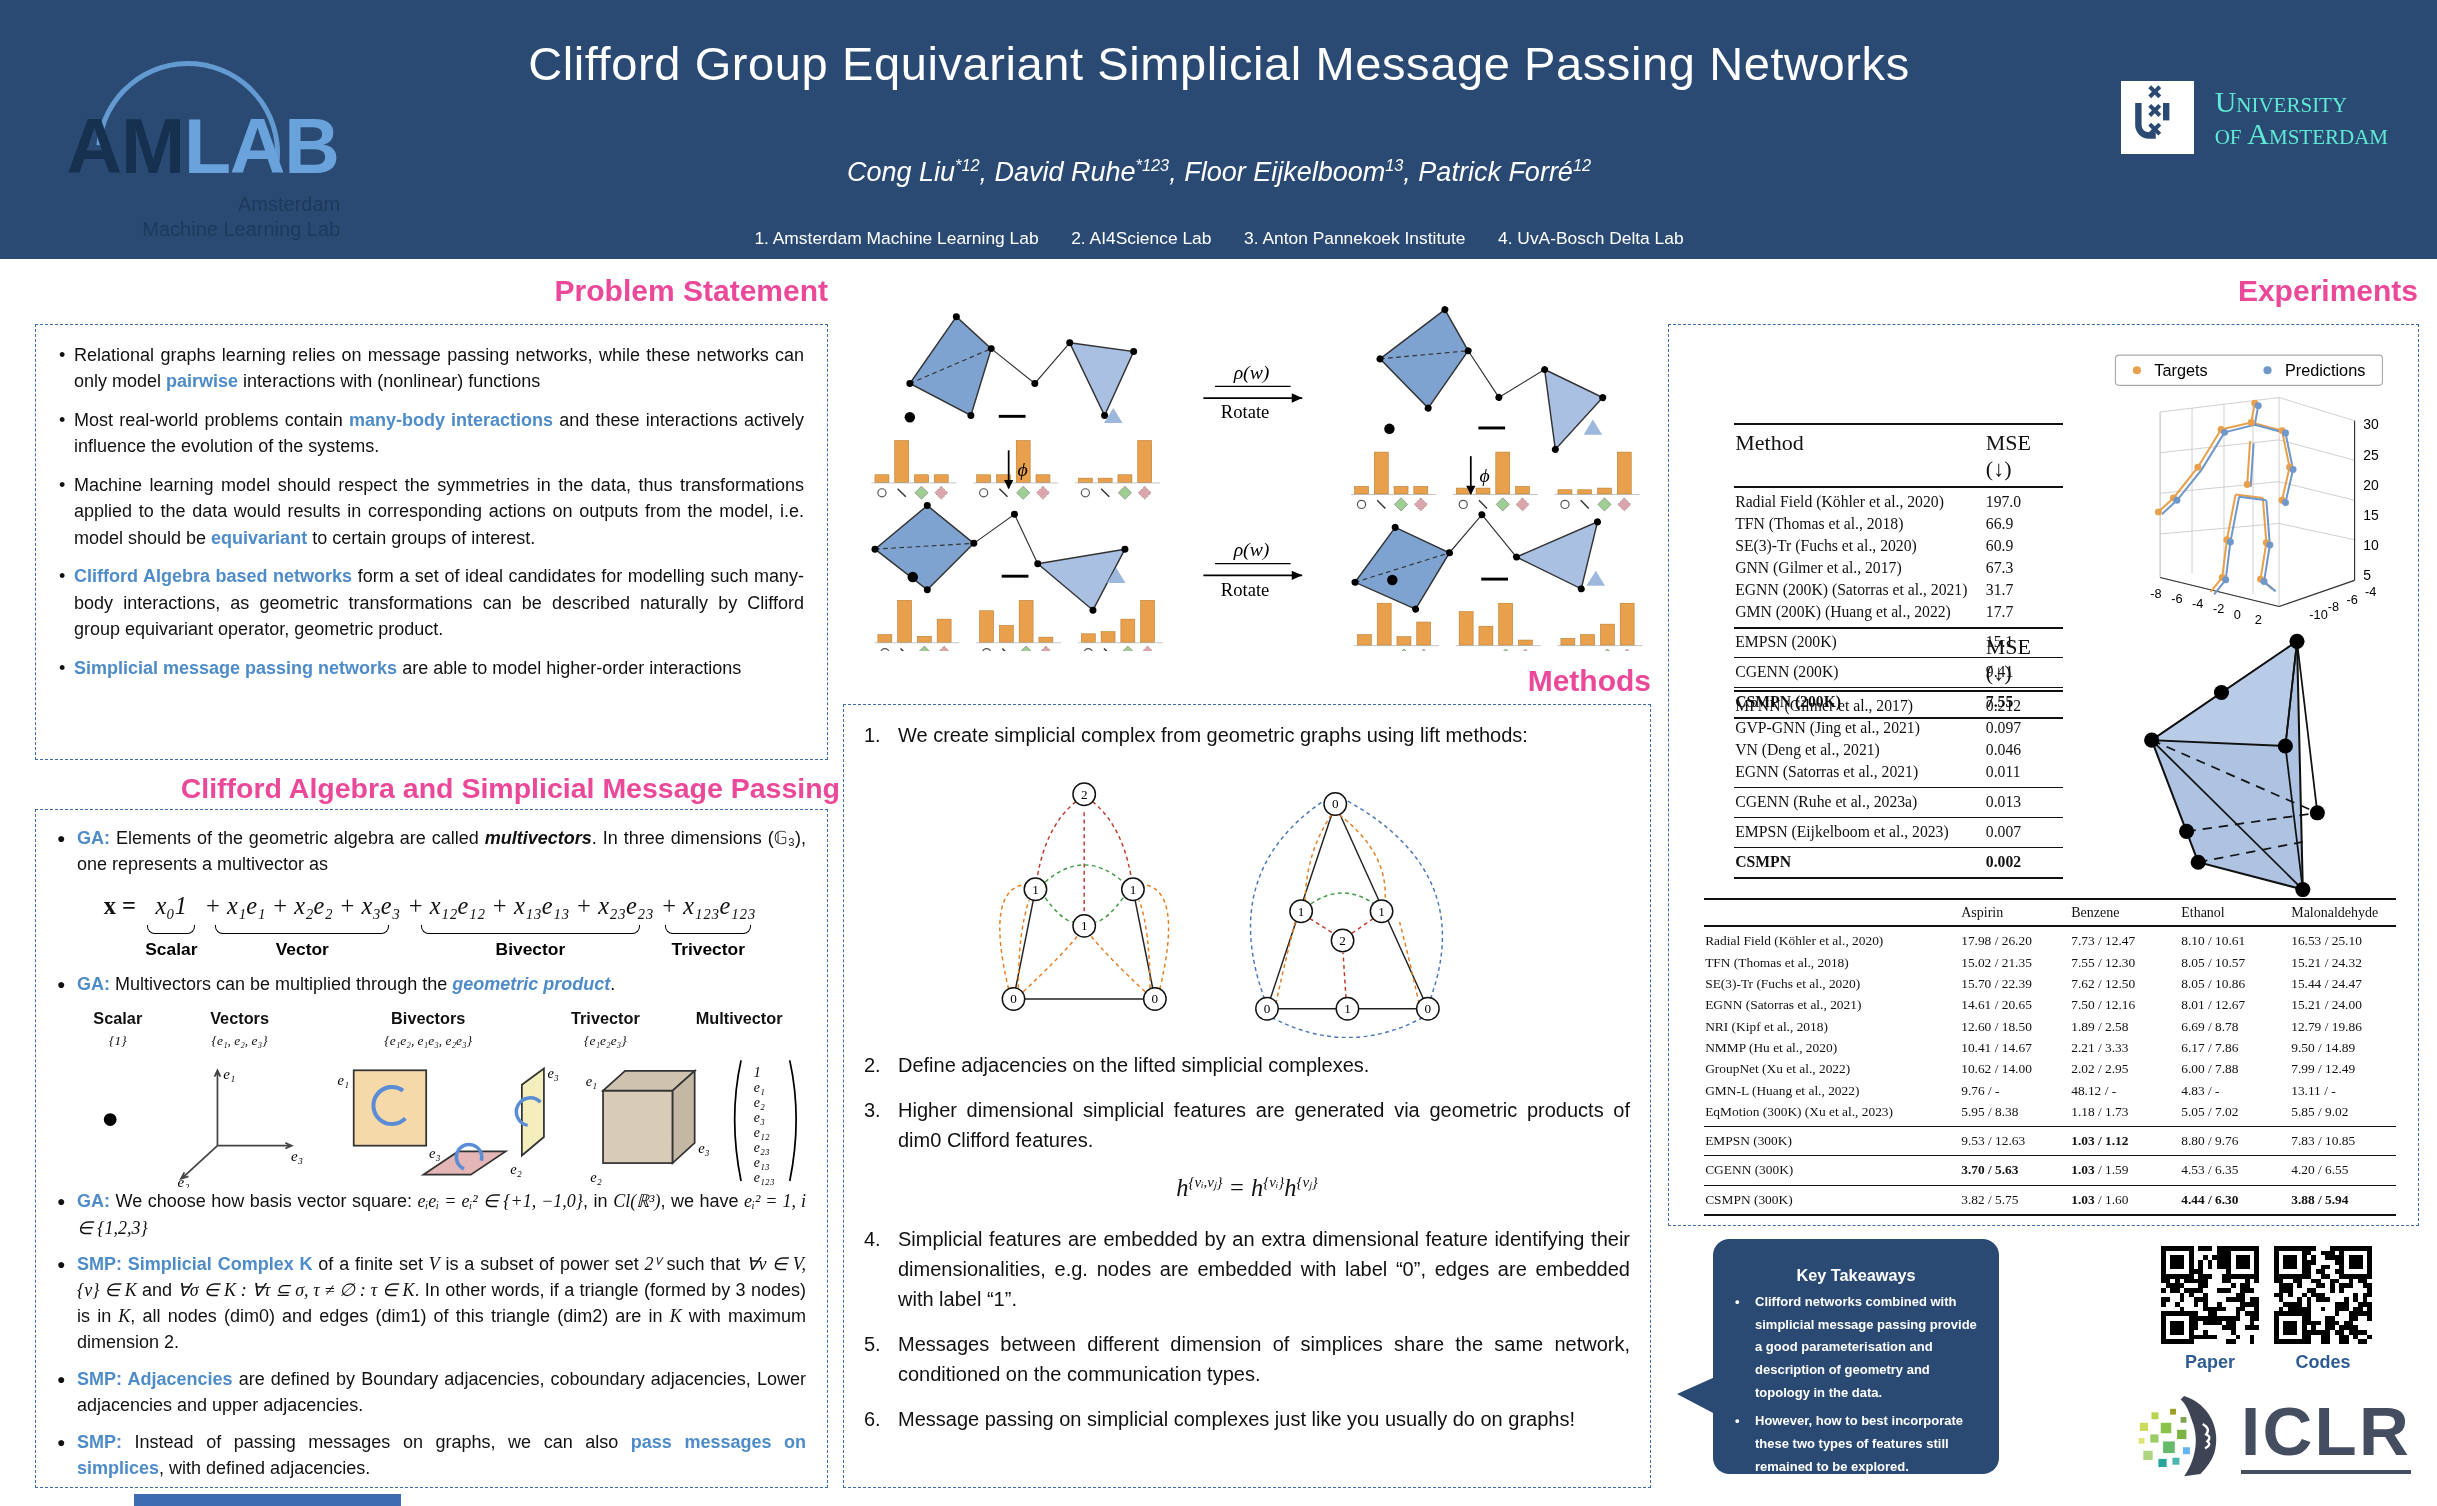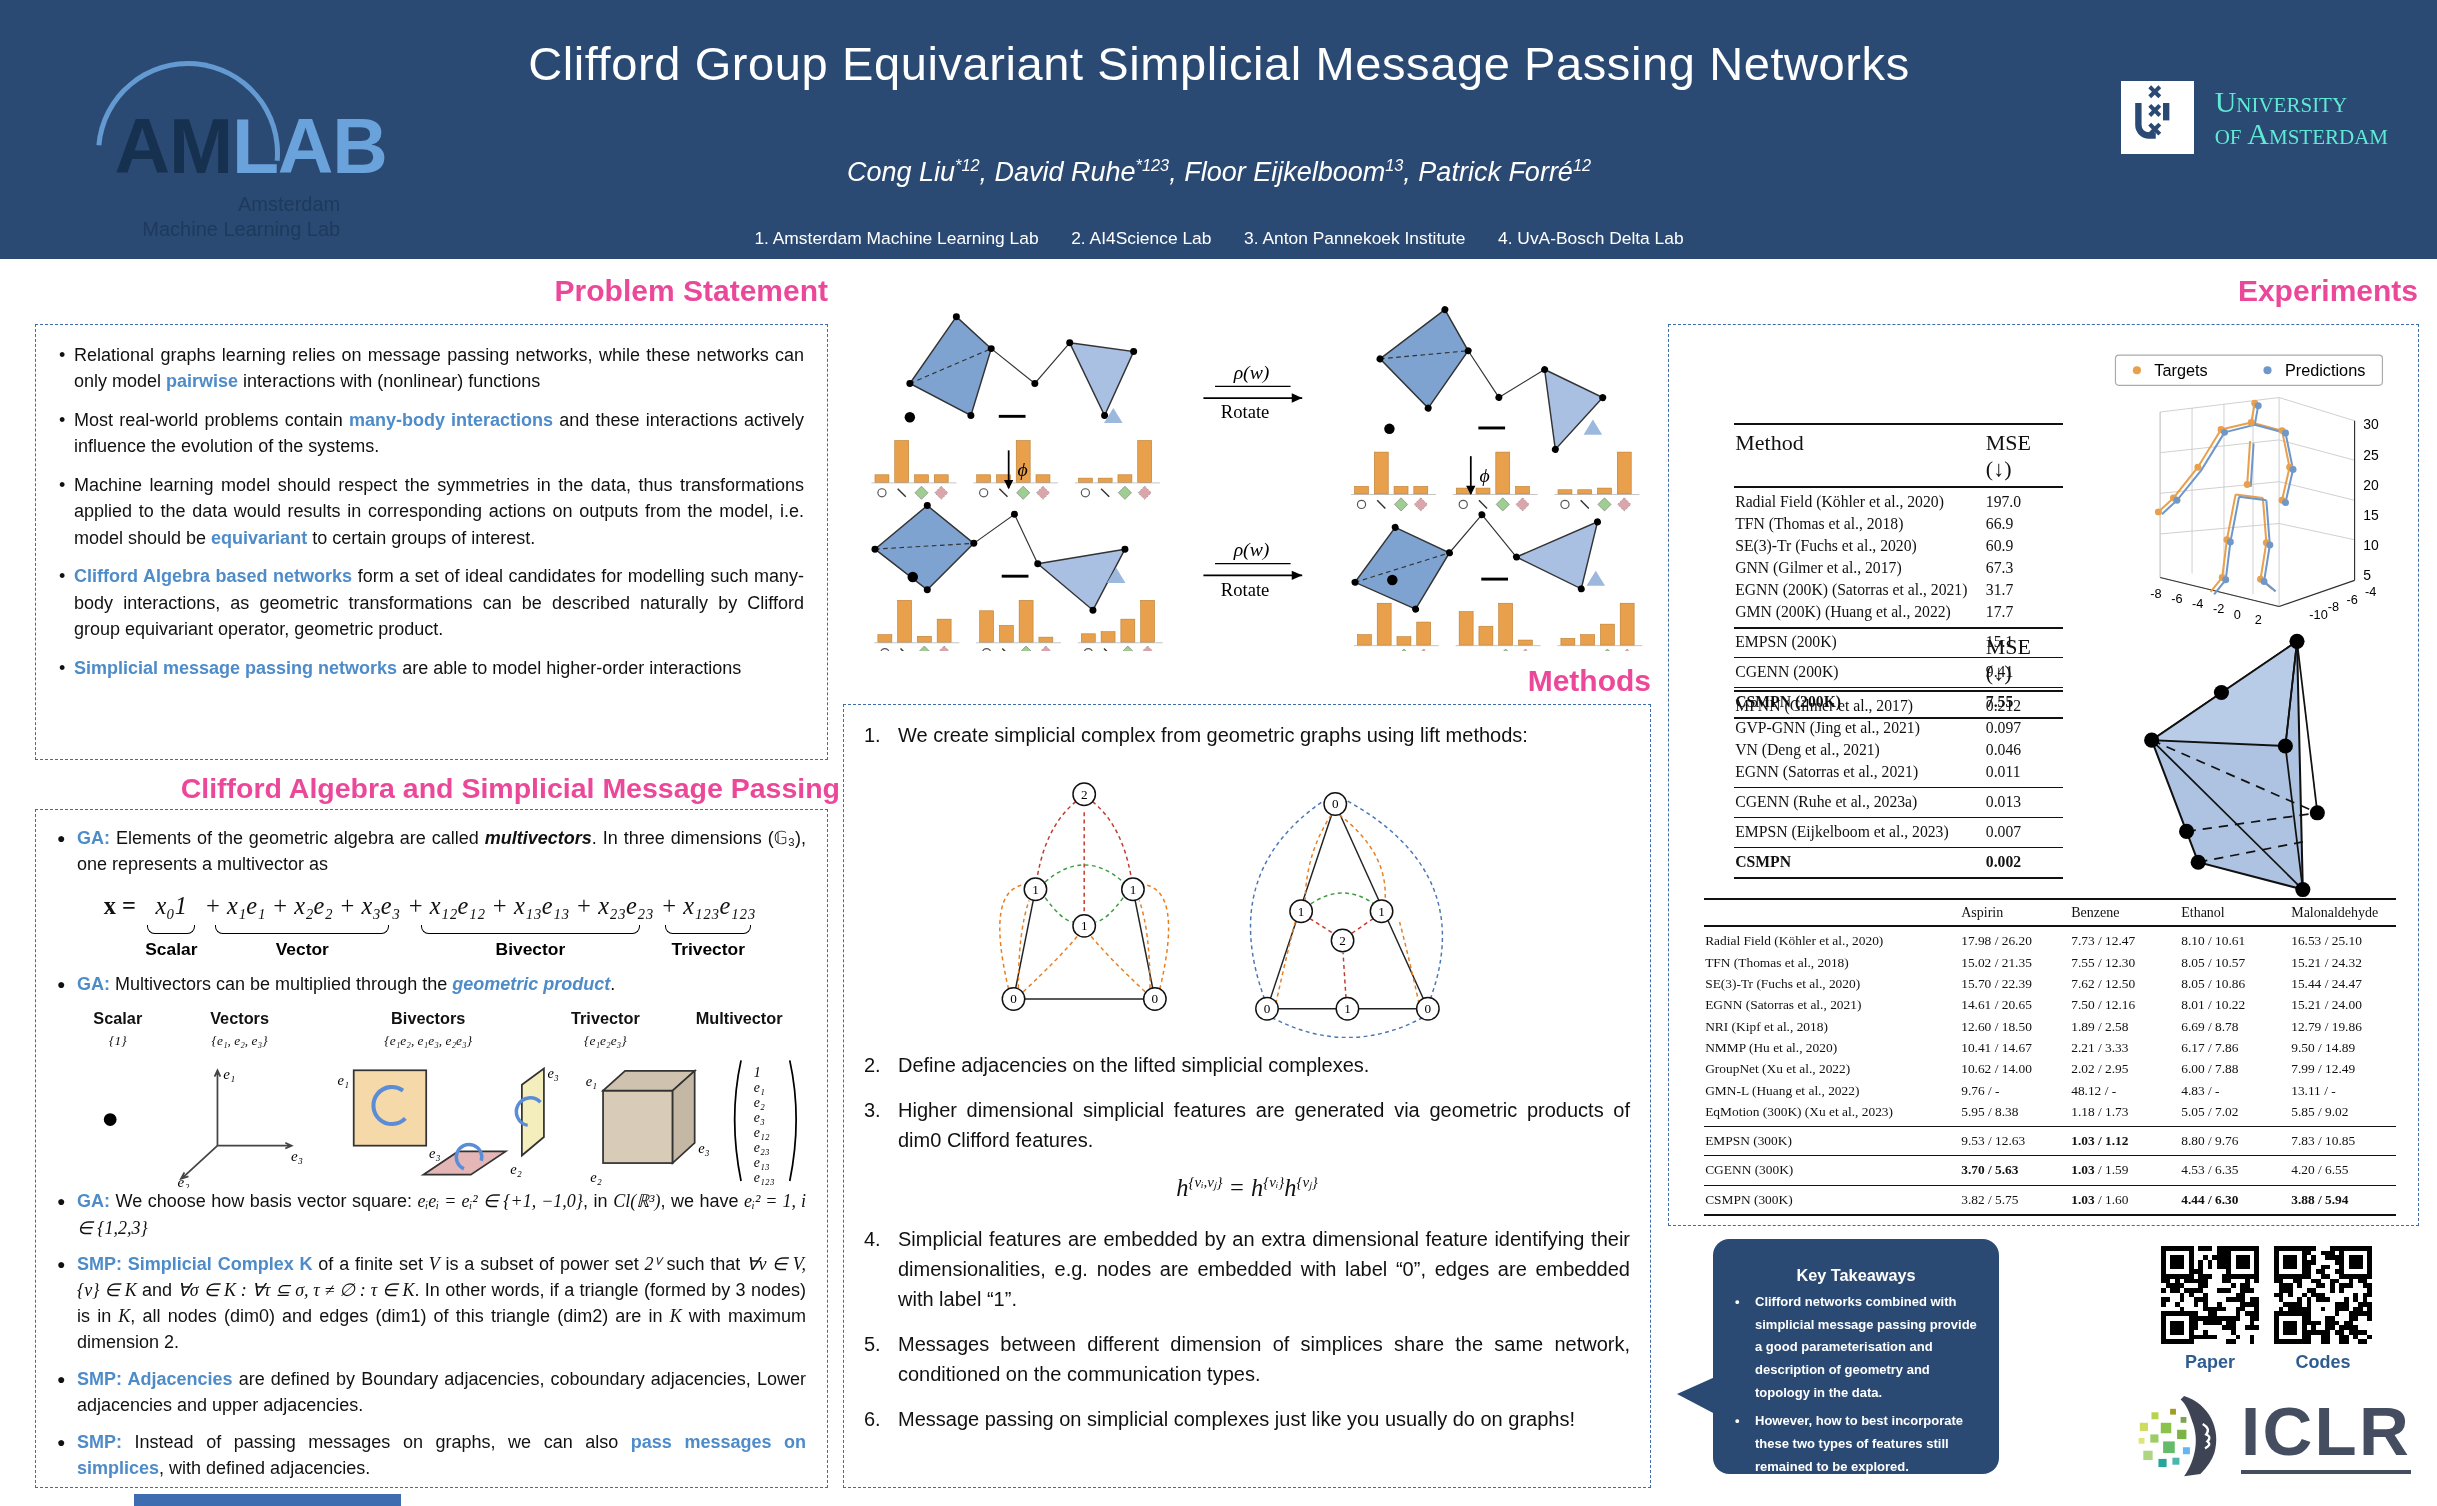--- a/index.html
+++ b/index.html
@@ -10,21 +10,21 @@
   .hdr-title{position:absolute;left:0;top:36px;width:100%;text-align:center;font-size:47px;font-weight:500;letter-spacing:0.6px;}
   .hdr-sub{position:absolute;left:0;top:103px;width:100%;text-align:center;font-size:29px;font-style:italic;font-weight:500;}
   .hdr-auth{position:absolute;left:0;top:156px;width:100%;text-align:center;font-size:27px;font-style:italic;}
   .hdr-auth sup{font-size:16.3px;}
   .hdr-affil{position:absolute;left:0;top:228px;width:100%;text-align:center;font-size:17.4px;}
   .hdr-affil span{margin:0 16.3px;}
   .amlab{position:absolute;left:55px;top:61px;width:291px;height:174px;}
   .amlab .arc{position:absolute;left:41px;top:0px;width:174px;height:174px;border:5.2px solid #6aa3dc;
               border-radius:50%;border-left-color:transparent;border-bottom-color:transparent;transform:rotate(-40deg);opacity:.9;}
   .amlab .txt{position:absolute;left:11.6px;top:41px;font-size:77px;font-weight:800;letter-spacing:-1.2px;}
-  .amlab .am{color:#16304f;margin-left:48px;} .amlab .lab{color:#6aa3dc;}
+  .amlab .am{color:#16304f;} .amlab .lab{color:#6aa3dc;}
   .amlab .cap{position:absolute;right:5.8px;top:131px;text-align:right;font-size:20px;color:#1d3a5c;line-height:1.25;}
   .uva{position:absolute;right:50px;top:81px;display:flex;align-items:center;}
   .uva-mark{width:73px;height:73px;background:#fff;position:relative;margin-right:21px;}
   .uva-name{font-family:"Liberation Serif",serif;font-variant:small-caps;font-size:30px;line-height:1.05;color:#5eead4;}
   
   .h2{position:absolute;font-size:30px;font-weight:bold;color:#ec4899;text-align:right;}
   .dbox{position:absolute;border:1.7px dashed #3e6ca8;background:#fff;box-sizing:border-box;}
   
   .pbox{padding:17.4px 23px;font-size:18px;line-height:1.45;text-align:justify;}
   .bullet{position:relative;padding-left:15px;margin-bottom:12.8px;}
@@ -776,21 +776,21 @@
             <span class="t3label">SE(3)-Tr (Fuchs et al., 2020)</span>
             <span class="t3cell">15.70 / 22.39</span>
             <span class="t3cell">7.62 / 12.50</span>
             <span class="t3cell">8.05 / 10.86</span>
             <span class="t3cell">15.44 / 24.47</span>
           </div>
           <div class="trow">
             <span class="t3label">EGNN (Satorras et al., 2021)</span>
             <span class="t3cell">14.61 / 20.65</span>
             <span class="t3cell">7.50 / 12.16</span>
-            <span class="t3cell">8.01 / 10.22</span>
+            <span class="t3cell">8.01 / 12.67</span>
             <span class="t3cell">15.21 / 24.00</span>
           </div>
           <div class="trow">
             <span class="t3label">NRI (Kipf et al., 2018)</span>
             <span class="t3cell">12.60 / 18.50</span>
             <span class="t3cell">1.89 / 2.58</span>
             <span class="t3cell">6.69 / 8.78</span>
             <span class="t3cell">12.79 / 19.86</span>
           </div>
           <div class="trow">

